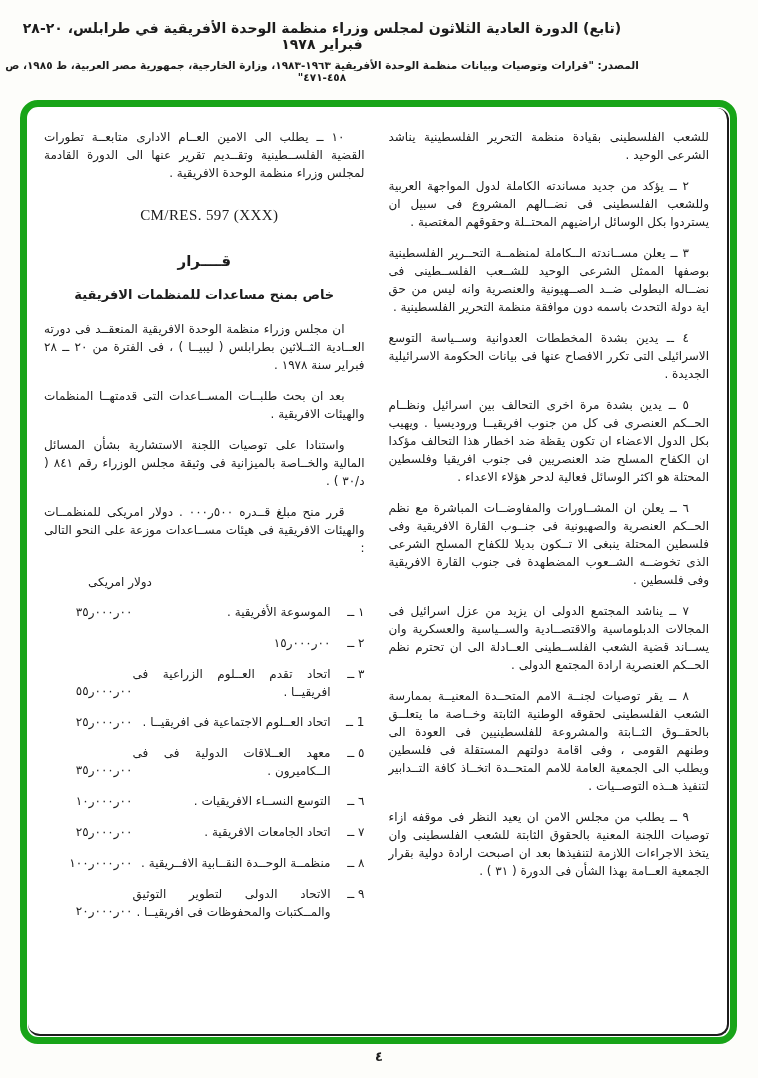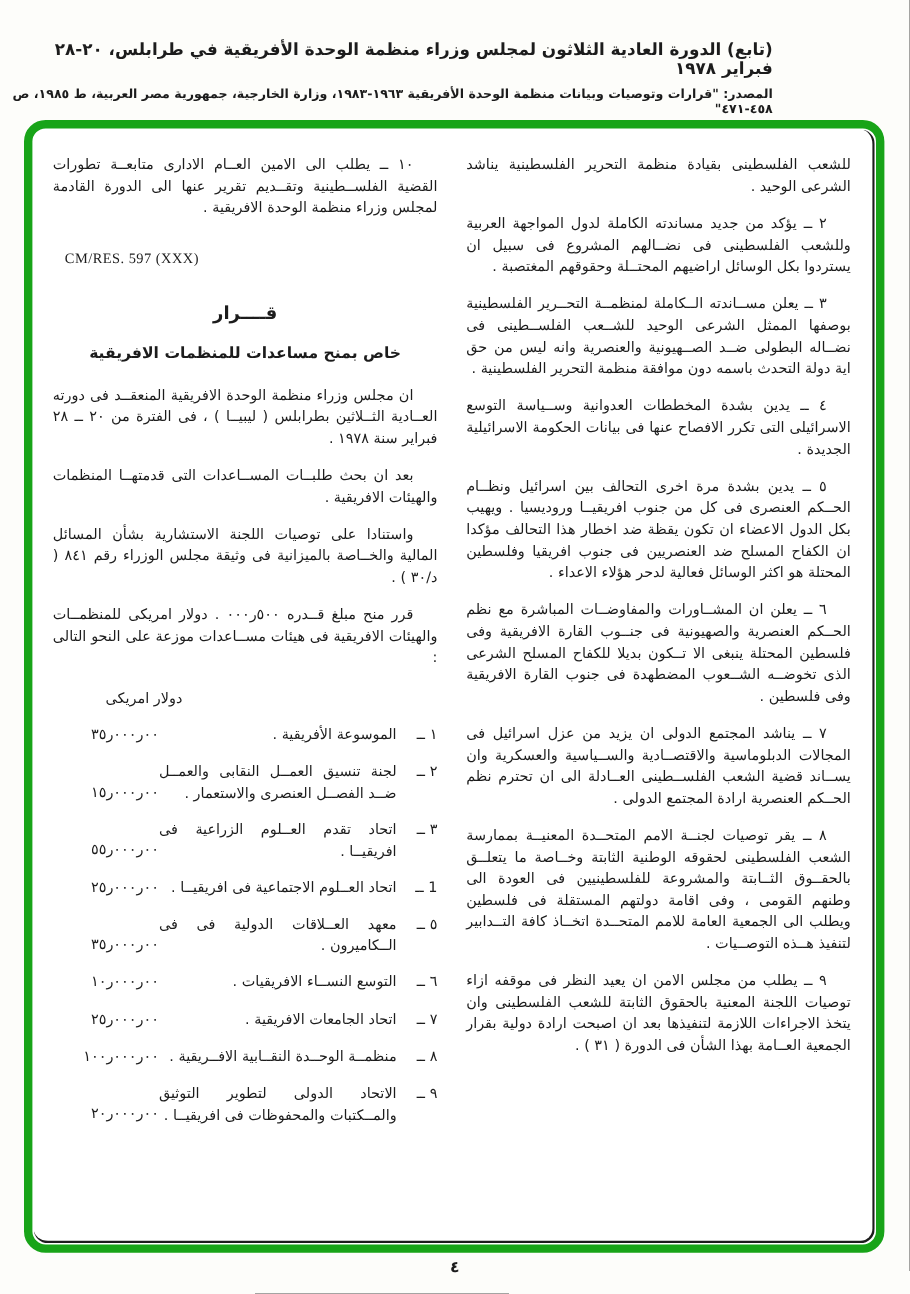--- a/index.html
+++ b/index.html
@@ -4,21 +4,21 @@
 <style>
   html,body { margin:0; padding:0; }
   body {
     width:758px; height:1078px; position:relative;
     background:#fdfdfa; color:#1c1c1c;
     font-family:"DejaVu Sans", sans-serif;
     overflow:hidden;
   }
 
   
-  .header { position:absolute; top:34px; left:0; width:644px; text-align:right; direction:rtl; }
+  .header { position:absolute; top:20px; left:0; width:644px; text-align:center; direction:rtl; }
   .header-title  { font-size:14px; font-weight:bold; }
   .header-source { font-size:10.5px; font-weight:bold; margin-top:7px; }
 
   
   .frame {
     position:absolute; left:20px; top:100px; width:717px; height:944px;
     box-sizing:border-box; border:7px solid #18a418; border-radius:18px;
     background:#fff;
   }
   .frame-inner {
@@ -29,22 +29,22 @@
   }
 
   
   .columns { display:flex; direction:rtl; gap:24px; height:100%; }
   .col { flex:1 1 0; font-size:12px; line-height:18px; text-align:justify; }
   .col p { margin:0 0 13px; }
   p.indent { text-indent:20px; }
 
   
   .res-code {
-    direction:ltr; text-align:left; font-family:"Liberation Serif", serif;
-    font-size:12px; letter-spacing:0.4px; margin:24px 0 0; padding-left:10px;
+    direction:ltr; text-align:center; font-family:"Liberation Serif", serif;
+    font-size:15px; letter-spacing:0.4px; margin:24px 0 0; padding-left:10px;
   }
   .res-heading  { text-align:center; font-weight:bold; font-size:15px; letter-spacing:1px; margin:28px 0 0; }
   .res-subtitle { text-align:center; font-weight:bold; font-size:13px; margin:16px 0 16px; }
 
   
   .amounts-header { text-align:left; padding-left:44px; margin-top:16px; font-size:12px; }
   .alloc-row { display:flex; align-items:flex-start; margin-top:12px; }
   .alloc-num  { flex:0 0 34px; white-space:nowrap; }
   .alloc-name { width:198px; text-align:justify; }
   .alloc-amount {
@@ -97,21 +97,20 @@
 
         <div class="amounts-header">دولار امريكى</div>
 
         <div class="alloc-row">
           <span class="alloc-num">١ ــ</span>
           <span class="alloc-name">الموسوعة الأفريقية .</span>
           <span class="alloc-amount">٣٥ر٠٠٠ر٠٠</span>
         </div>
         <div class="alloc-row">
           <span class="alloc-num">٢ ــ</span>
-          <span class="alloc-name">لجنة تنسيق العمــل النقابى والعمــل ضــد الفصــل العنصرى والاستعمار .</span>
           <span class="alloc-amount">١٥ر٠٠٠ر٠٠</span>
         </div>
         <div class="alloc-row">
           <span class="alloc-num">٣ ــ</span>
           <span class="alloc-name">اتحاد تقدم العــلوم الزراعية فى افريقيــا .</span>
           <span class="alloc-amount">٥٥ر٠٠٠ر٠٠</span>
         </div>
         <div class="alloc-row">
           <span class="alloc-num">1 ــ</span>
           <span class="alloc-name">اتحاد العــلوم الاجتماعية فى افريقيــا .</span>

